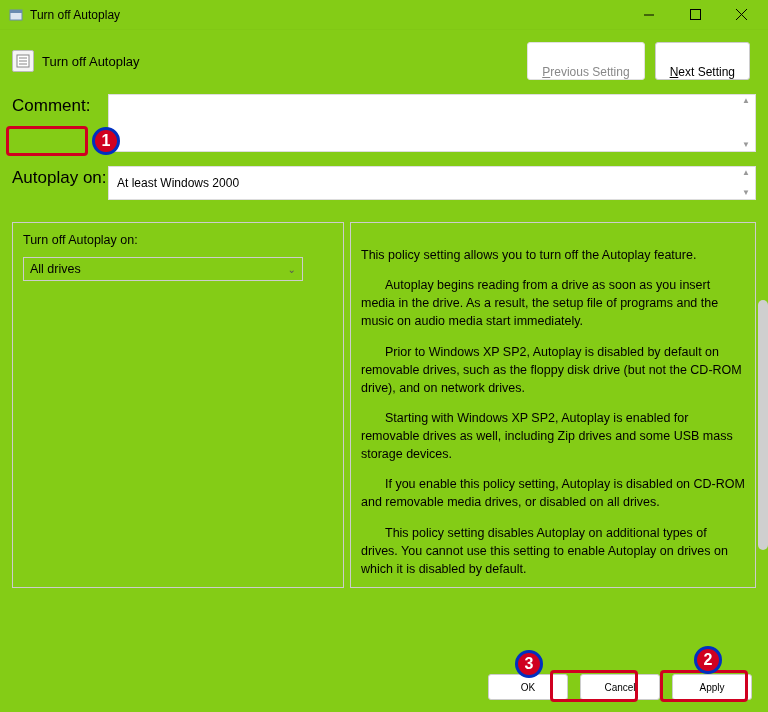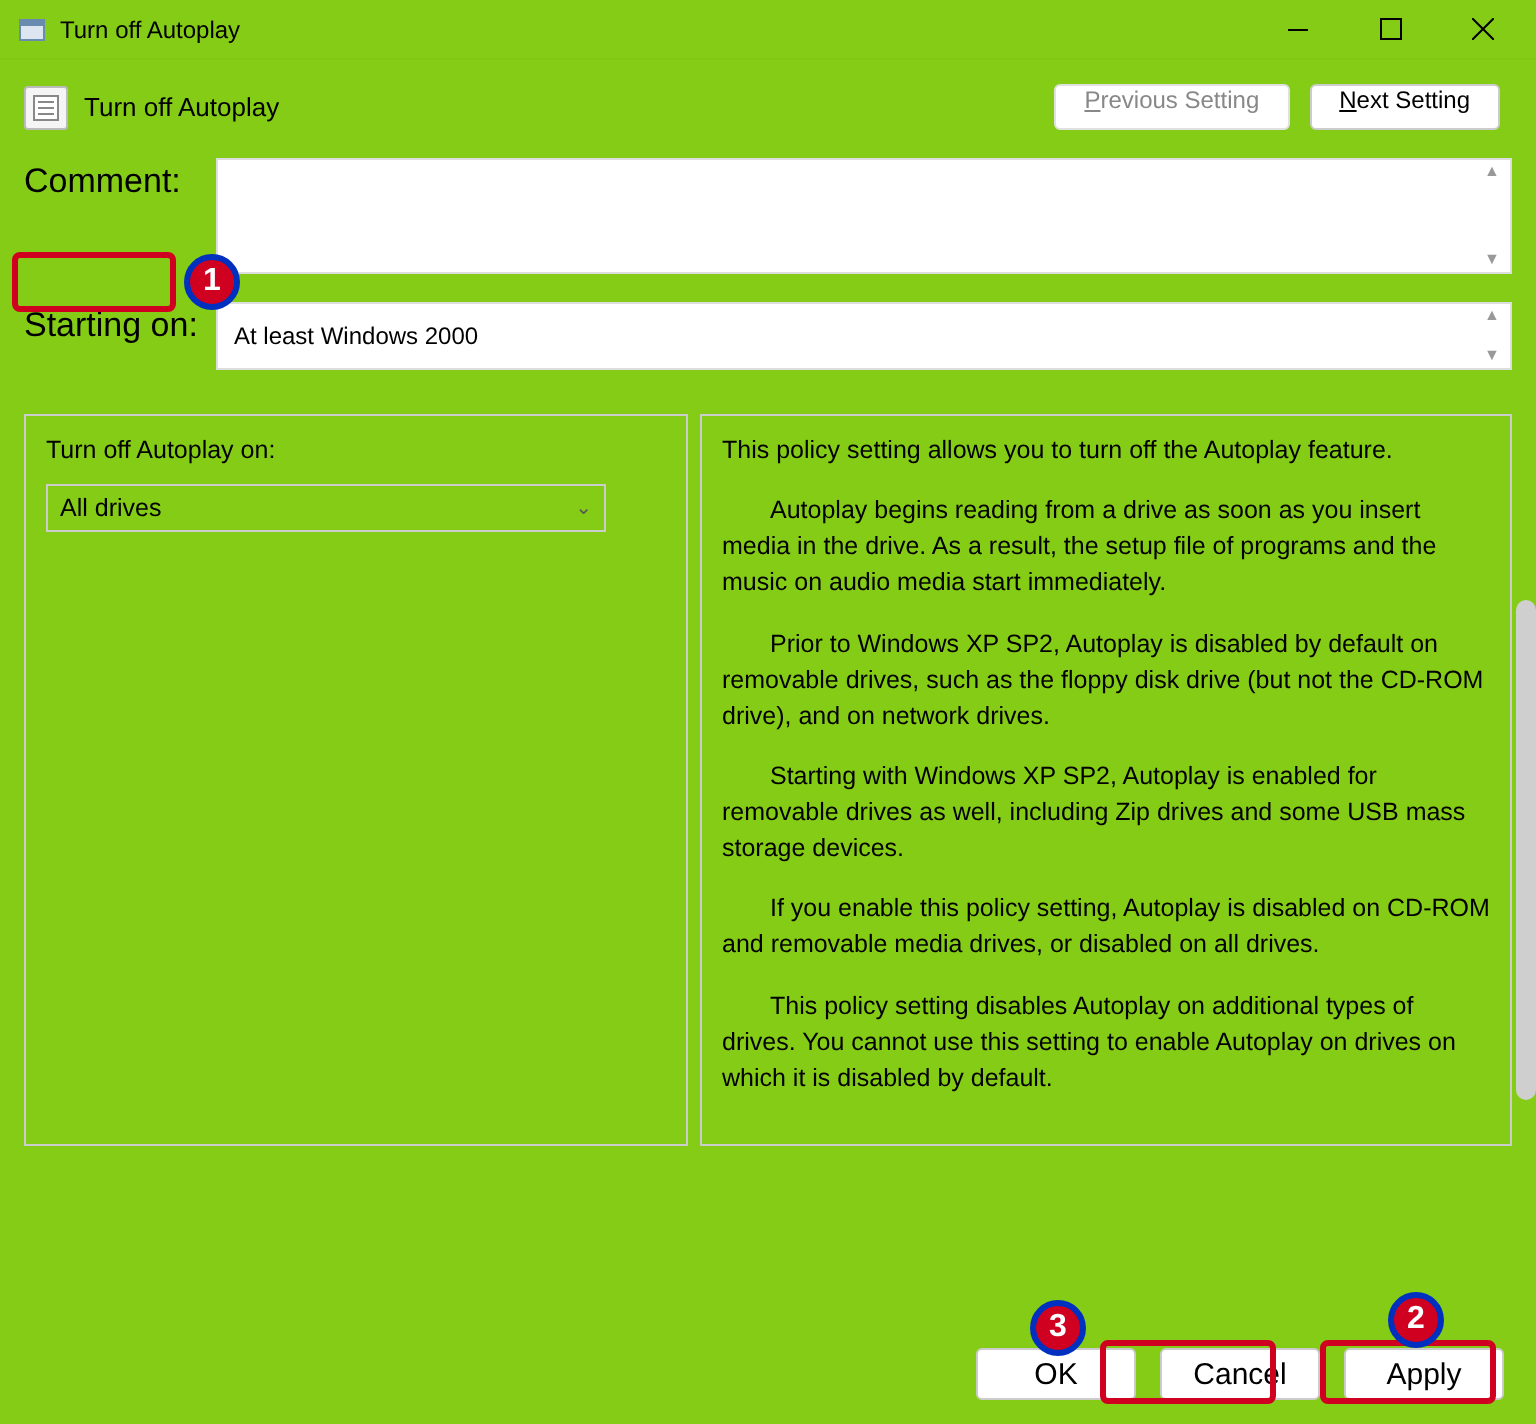--- a/index.html
+++ b/index.html
@@ -47,26 +47,26 @@
     width: 22px; height: 22px;
     margin-right: 8px;
     display: flex; align-items: center; justify-content: center;
     border: 1px solid #bbb;
     border-radius: 2px;
     background: #f5f5f5;
   }
   .header-title { font-size: 13px; flex: 1; }
   .nav-buttons { display: flex; gap: 10px; margin-right: 6px; }
   .navbtn {
-    height: 23px;
+    height: 38px;
     padding: 0 14px;
     border: 1px solid #ccc;
     background: #fff;
     font-size: 12px;
-    display: flex; align-items: flex-start; justify-content: center;
+    display: flex; align-items: flex-end; justify-content: center;
     border-radius: 3px;
   }
   .navbtn.disabled { color: #888; border-color: #e0e0e0; }
   .navbtn .ul { text-decoration: underline; }
 
   .config-area {
     display: flex;
     padding: 8px 12px 4px 12px;
     gap: 10px;
   }
@@ -146,21 +146,21 @@
     display: flex; align-items: center;
     padding: 0 6px;
     max-width: 280px;
     justify-content: space-between;
     font-size: 12.5px;
   }
   .dropdown .chev { font-size: 10px; color: #555; }
   .help-panel {
     flex: 1;
     border: 1px solid #ccc;
-    padding: 8px 10px 8px 10px;
+    padding: 23px 10px 8px 10px;
     font-size: 12.5px;
     line-height: 1.45;
     overflow: hidden;
     position: relative;
   }
   .help-panel p { margin-bottom: 12px; }
   .help-panel p.indent { text-indent: 24px; }
   .scrollbar {
     position: absolute;
     right: 0px;
@@ -177,21 +177,21 @@
     right: 16px;
     display: flex;
     gap: 12px;
   }
   .dlgbtn {
     width: 80px; height: 26px;
     border: 1px solid #ccc;
     background: #fff;
     display: flex; align-items: center; justify-content: center;
     border-radius: 3px;
-    font-size: 15px;
+    font-size: 10px;
   }
 
   
   .annot-box {
     position: absolute;
     border: 3px solid #d00020;
     border-radius: 4px;
     pointer-events: none;
   }
   .annot-circle {
@@ -266,21 +266,21 @@
         <div class="field-label">Comment:</div>
         <div class="comment-box">
           <span></span>
           <div class="spin">
             <span class="tri">▲</span>
             <span class="tri">▼</span>
           </div>
         </div>
       </div>
       <div class="field-row">
-        <div class="field-label">Starting on:</div>
+        <div class="field-label">Autoplay on:</div>
         <div class="supported-box">
           <span>At least Windows 2000</span>
           <div class="spin">
             <span class="tri">▲</span>
             <span class="tri">▼</span>
           </div>
         </div>
       </div>
     </div>
   </div>

